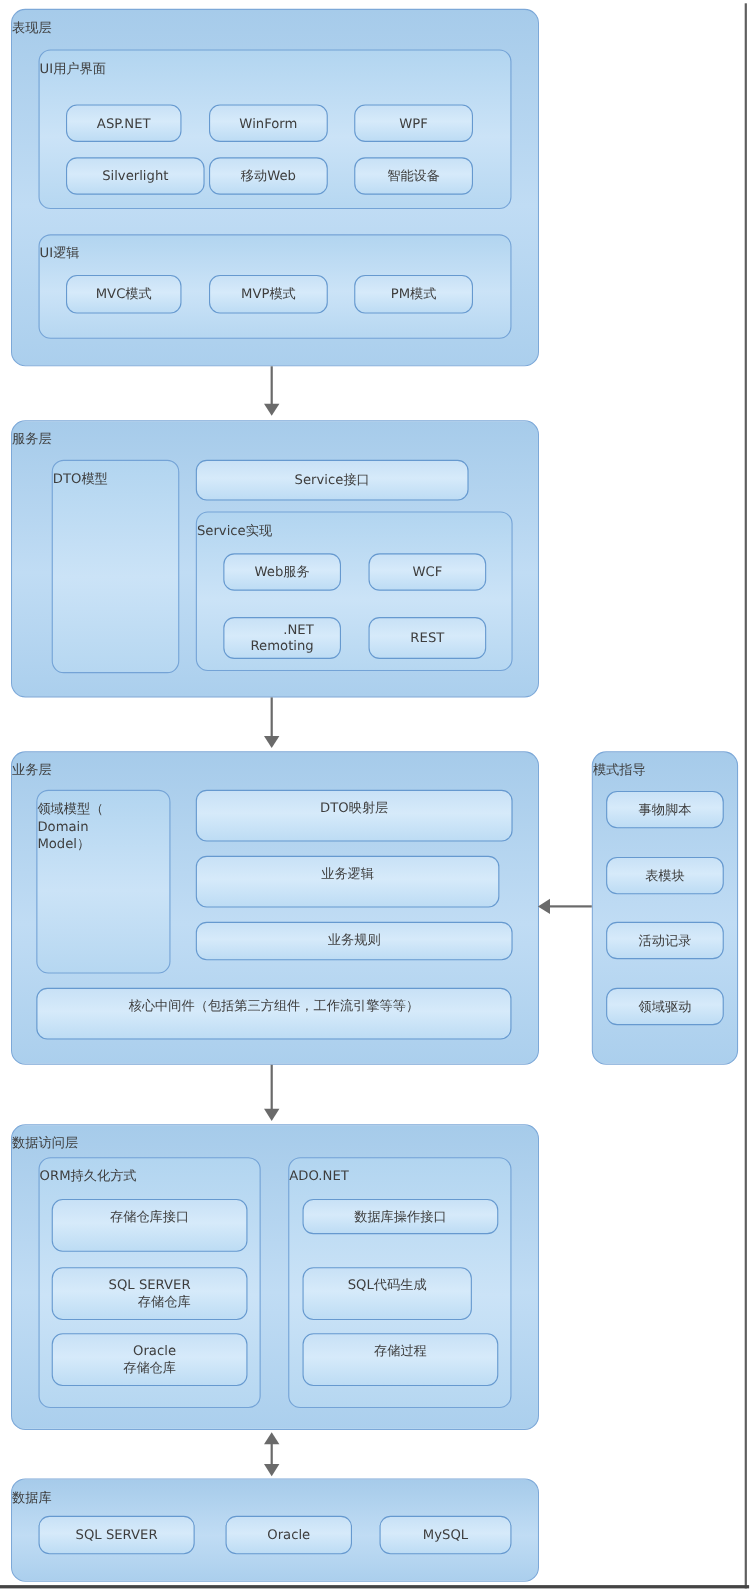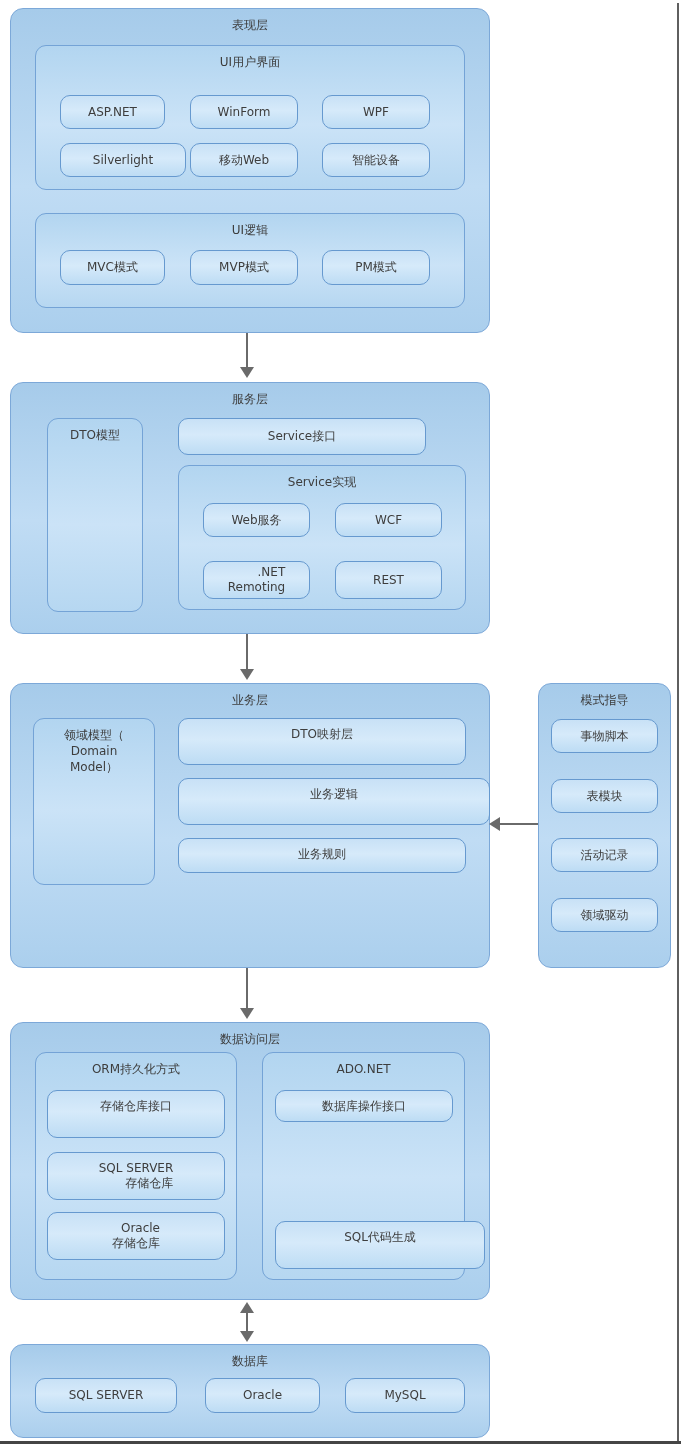--- a/index.html
+++ b/index.html
@@ -34,21 +34,21 @@
     display:flex;align-items:center;justify-content:center;
     text-align:right;
     white-space:pre-line;
     line-height:1.25;
   }
   .leaf.top{
     align-items:flex-start;
     padding-top:8px;
   }
   .box-title{
-    text-align:center;
+    text-align:left;
     padding-top:8px;
     white-space:pre-line;
     line-height:1.35;
   }
   .vline{position:absolute;width:2px;background:#6a6a6a;}
   .hline{position:absolute;height:2px;background:#6a6a6a;}
   .head-down{position:absolute;width:0;height:0;
     border-left:7px solid transparent;border-right:7px solid transparent;
     border-top:11px solid #6a6a6a;}
   .head-up{position:absolute;width:0;height:0;
@@ -85,21 +85,21 @@
   <div class="box leaf" style="left:190px;top:250px;width:108px;height:35px">MVP模式</div>
   <div class="box leaf" style="left:322px;top:250px;width:108px;height:35px">PM模式</div>
 
   <div class="vline" style="left:246px;top:333px;height:35px"></div>
   <div class="head-down" style="left:240px;top:367px"></div>
 
   <div class="box l0" style="left:10px;top:382px;width:480px;height:252px">
     <div class="box-title">服务层</div>
   </div>
 
-  <div class="box l1" style="left:47px;top:418px;width:96px;height:194px">
+  <div class="box l1" style="left:47px;top:418px;width:116px;height:194px">
     <div class="box-title">DTO模型</div>
   </div>
 
   <div class="box leaf" style="left:178px;top:418px;width:248px;height:37px">Service接口</div>
 
   <div class="box l1" style="left:178px;top:465px;width:288px;height:145px">
     <div class="box-title">Service实现</div>
   </div>
   <div class="box leaf" style="left:203px;top:503px;width:107px;height:34px">Web服务</div>
   <div class="box leaf" style="left:335px;top:503px;width:107px;height:34px">WCF</div>
@@ -114,22 +114,23 @@
     <div class="box-title">业务层</div>
   </div>
 
   <div class="box leaf top" style="left:178px;top:718px;width:288px;height:47px">DTO映射层</div>
 
   <div class="box l1" style="left:33px;top:718px;width:122px;height:167px">
     <div class="box-title">领域模型（
 Domain
 Model）</div>
   </div>
-  <div class="box leaf top" style="left:178px;top:778px;width:312px;height:47px">业务逻辑</div>
+  <div class="box leaf top" style="left:178px;top:778px;width:276px;height:47px">业务逻辑</div>
   <div class="box leaf top" style="left:178px;top:838px;width:288px;height:35px">业务规则</div>
+  <div class="box leaf top" style="left:33px;top:898px;width:432px;height:47px">核心中间件（包括第三方组件，工作流引擎等等）</div>
 
   <div class="box l0" style="left:538px;top:683px;width:133px;height:285px">
     <div class="box-title">模式指导</div>
   </div>
   <div class="box leaf" style="left:551px;top:719px;width:107px;height:34px">事物脚本</div>
   <div class="box leaf" style="left:551px;top:779px;width:107px;height:34px">表模块</div>
   <div class="box leaf" style="left:551px;top:838px;width:107px;height:34px">活动记录</div>
   <div class="box leaf" style="left:551px;top:898px;width:107px;height:34px">领域驱动</div>
 
   <div class="hline" style="left:499px;top:823px;width:39px"></div>
@@ -148,21 +149,22 @@
   <div class="box leaf top" style="left:47px;top:1090px;width:178px;height:48px">存储仓库接口</div>
   <div class="box leaf top" style="left:47px;top:1152px;width:178px;height:48px">SQL SERVER
 存储仓库</div>
   <div class="box leaf top" style="left:47px;top:1212px;width:178px;height:48px">Oracle
 存储仓库</div>
 
   <div class="box l1" style="left:262px;top:1052px;width:203px;height:228px">
     <div class="box-title">ADO.NET</div>
   </div>
   <div class="box leaf top" style="left:275px;top:1090px;width:178px;height:32px">数据库操作接口</div>
-  <div class="box leaf top" style="left:275px;top:1221px;width:210px;height:48px">SQL代码生成</div>
+  <div class="box leaf top" style="left:275px;top:1152px;width:154px;height:48px">SQL代码生成</div>
+  <div class="box leaf top" style="left:275px;top:1212px;width:178px;height:48px">存储过程</div>
 
   <div class="head-up" style="left:240px;top:1302px"></div>
   <div class="vline" style="left:246px;top:1311px;height:21px"></div>
   <div class="head-down" style="left:240px;top:1331px"></div>
 
   <div class="box l0" style="left:10px;top:1344px;width:480px;height:94px">
     <div class="box-title">数据库</div>
   </div>
   <div class="box leaf" style="left:35px;top:1378px;width:142px;height:35px">SQL SERVER</div>
   <div class="box leaf" style="left:205px;top:1378px;width:115px;height:35px">Oracle</div>

